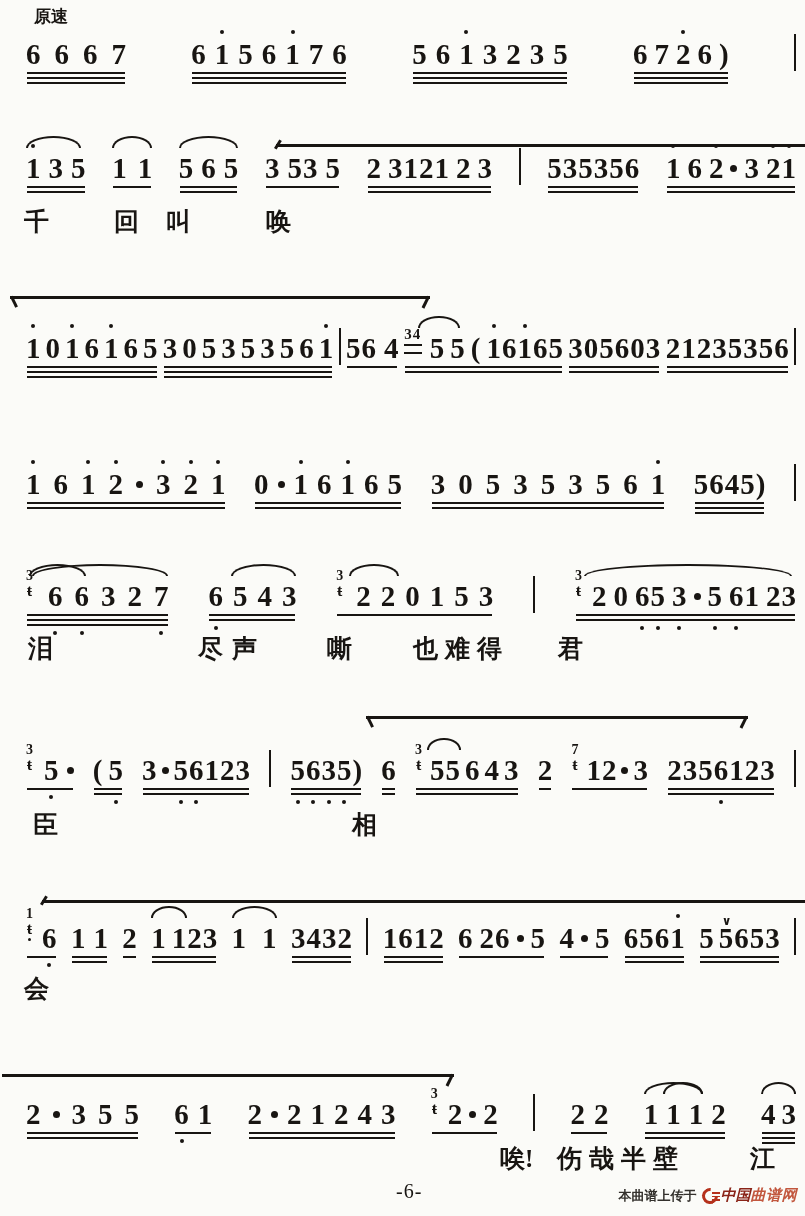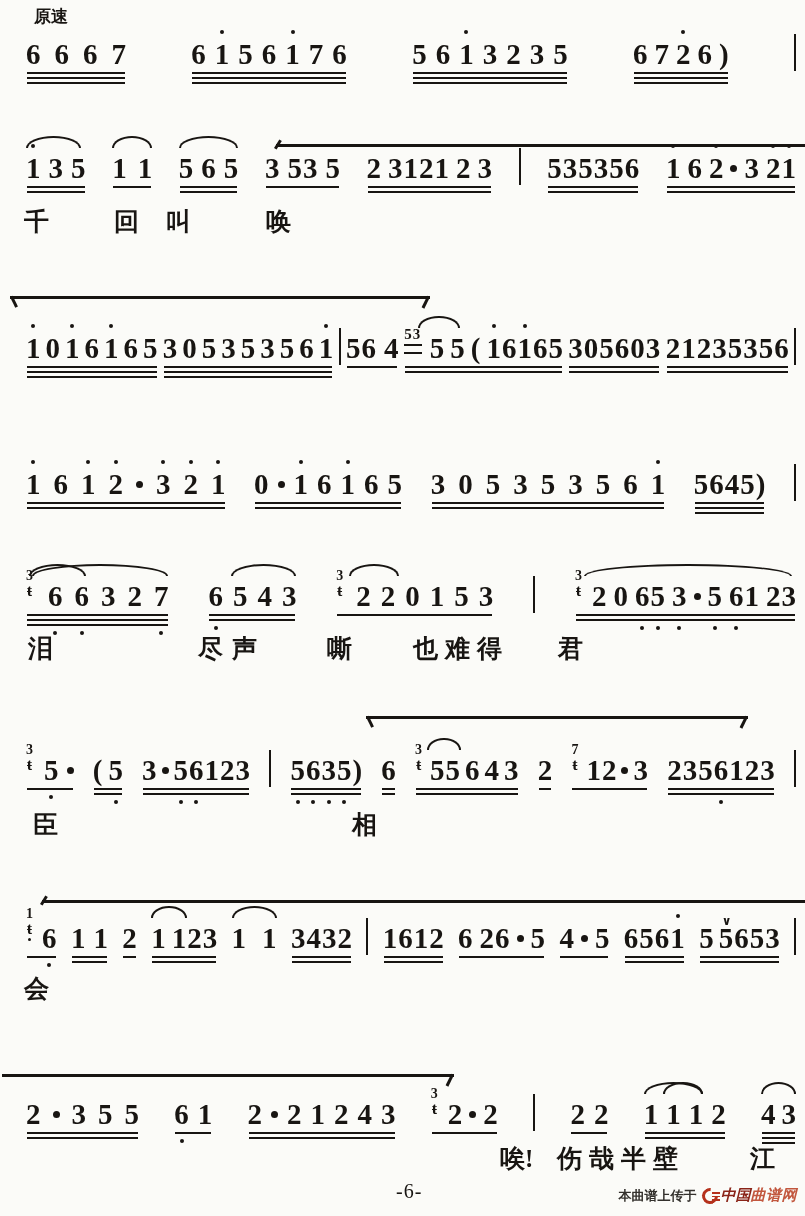--- a/index.html
+++ b/index.html
@@ -191,21 +191,21 @@
         <div class="bar"></div>
         <span class="group">
           <span class="note" style="margin-left: 0px;">5</span>
           <span class="note" style="margin-left: 1px;">6</span>
           <span class="note" style="margin-left: 8px;">4</span>
           <span class="beams" style="height: 2px;"></span>
         </span>
         <span class="group">
           <span class="arc" style="left: 9%; width: 26%;"></span>
           <span class="g2" style="margin-left: 0px;">
-            <span class="g2num">53</span>
+            <span class="g2num">34</span>
             <span class="g2sym"></span>
           </span>
           <span class="note" style="margin-left: 6px;">5</span>
           <span class="note" style="margin-left: 6px;">5</span>
           <span class="note" style="margin-left: 6px;">(</span>
           <span class="note" style="margin-left: 6px;">1<span class="hi"></span></span>
           <span class="note" style="margin-left: 1px;">6</span>
           <span class="note" style="margin-left: 1px;">1<span class="hi"></span></span>
           <span class="note" style="margin-left: 1px;">6</span>
           <span class="note" style="margin-left: 1px;">5</span>

